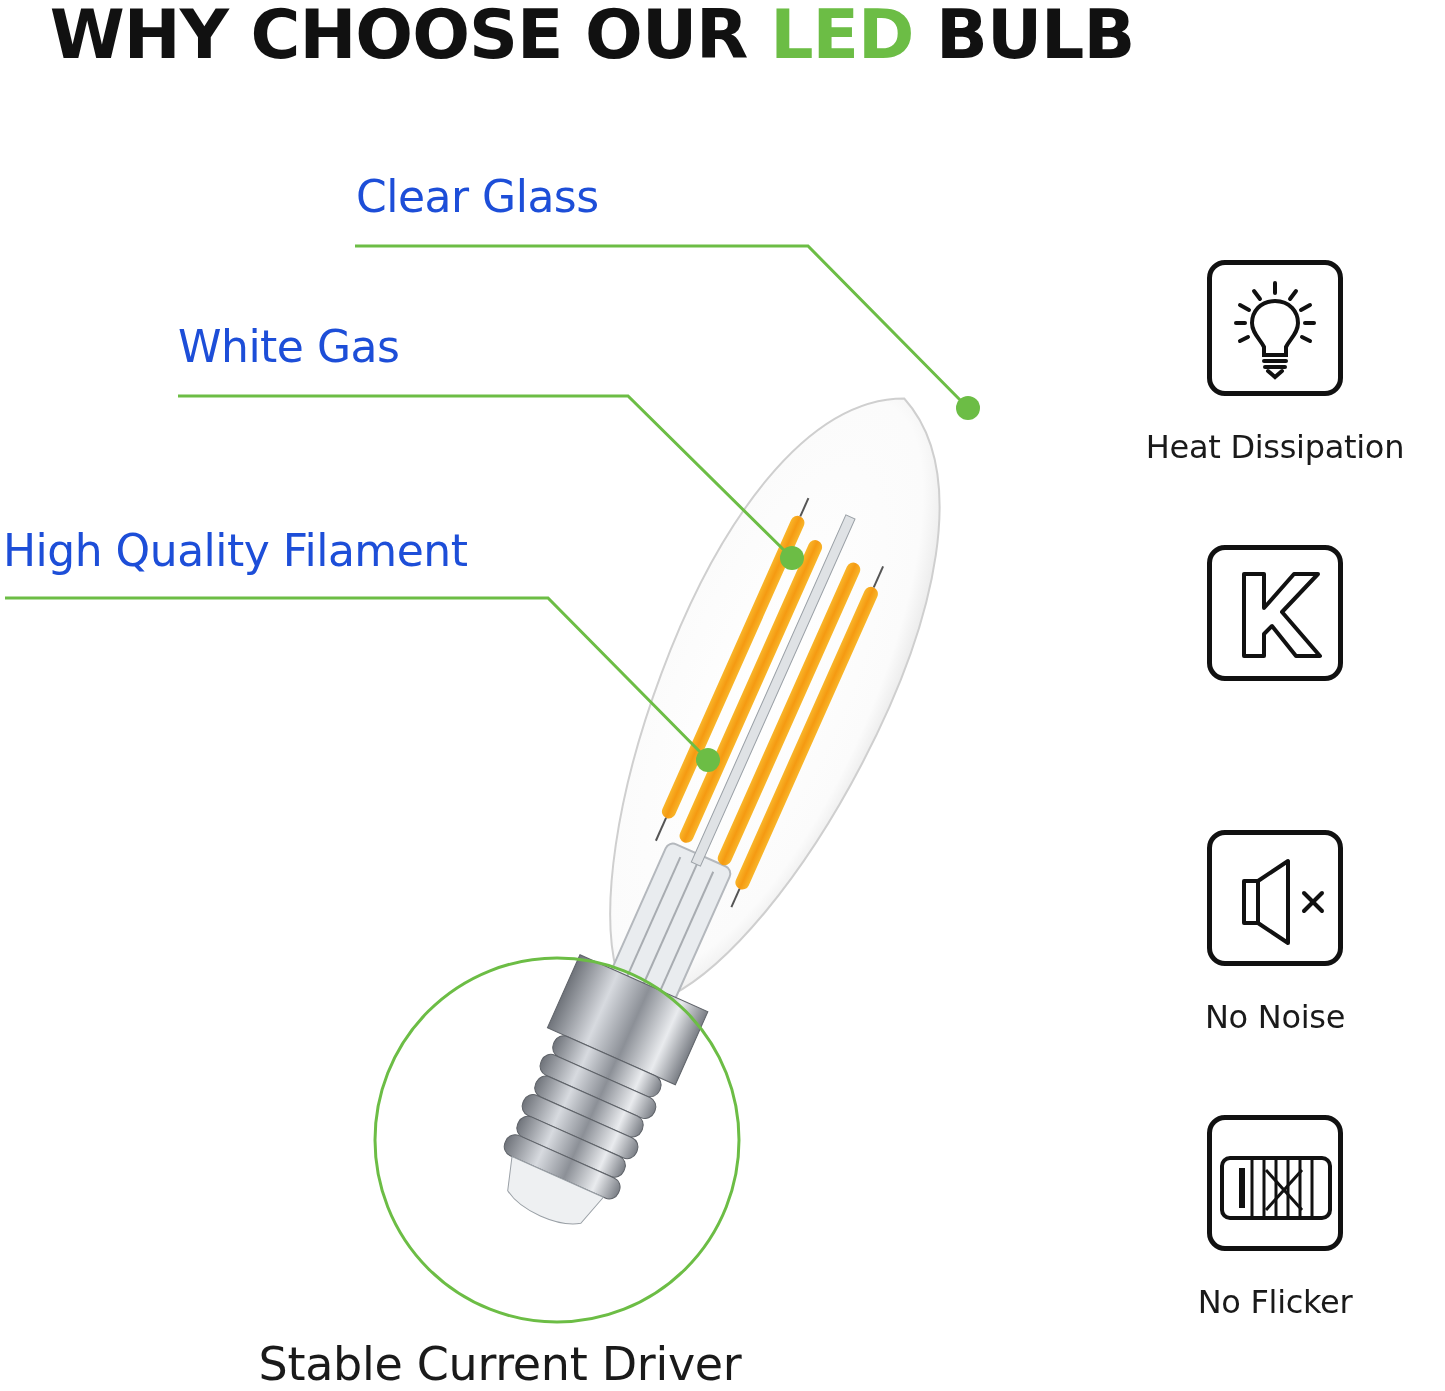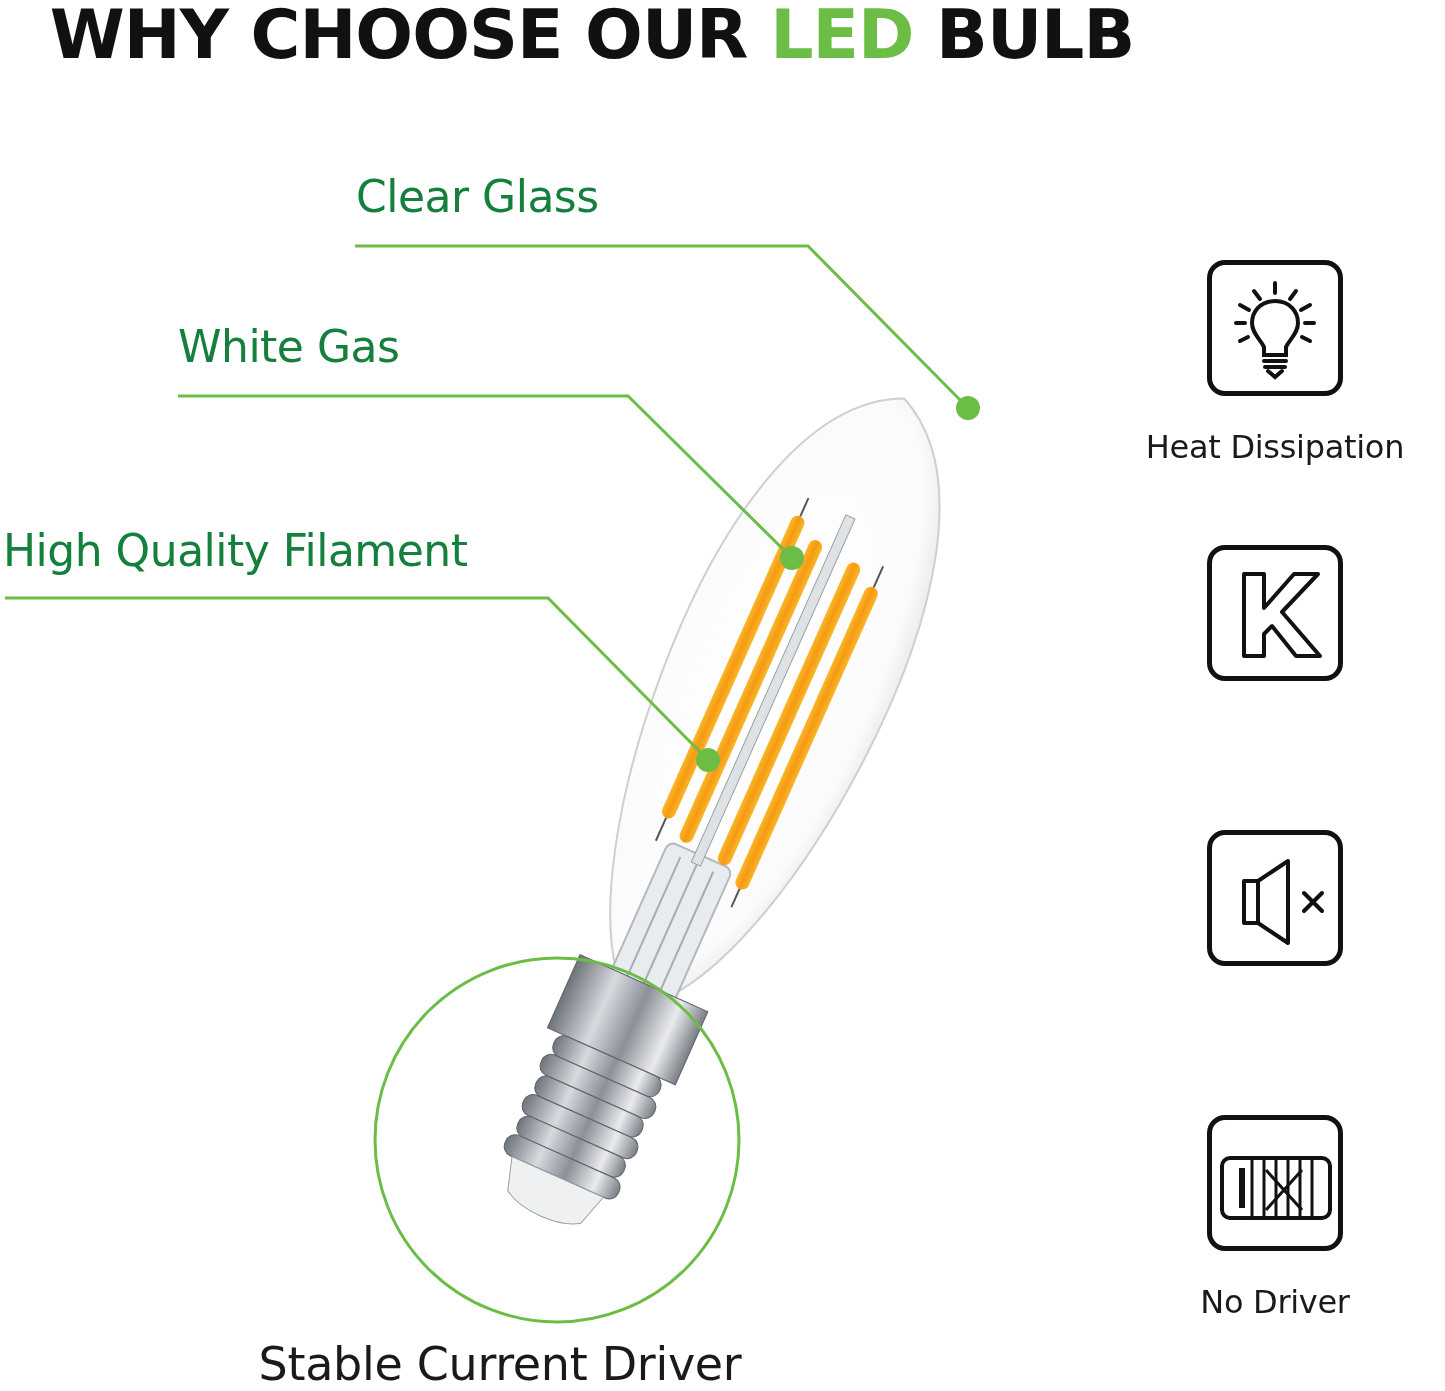--- a/index.html
+++ b/index.html
@@ -2,21 +2,21 @@
 <html><head>
 <meta charset="utf-8">
 <style>
   html, body { margin:0; padding:0; background:#ffffff; }
   body { width:1445px; height:1391px; position:relative; overflow:hidden;
          font-family:"DejaVu Sans", "Liberation Sans", sans-serif; color:#111; }
   .headline { position:absolute; left:0; top:0; width:1184px; text-align:center;
               font-family:"DejaVu Sans", sans-serif; font-weight:bold; font-size:68px;
               line-height:70px; letter-spacing:-1px; color:#111; }
   .headline .accent { color:#6cbd45; }
-  .callout-label { position:absolute; font-size:44px; line-height:50px; color:#15803d;
+  .callout-label { position:absolute; font-size:44px; line-height:50px; color:#1d4ed8;
                    font-family:"DejaVu Sans", sans-serif; white-space:nowrap; letter-spacing:-0.5px; }
   svg.art { position:absolute; left:0; top:0; }
   .feature { position:absolute; left:1110px; width:330px; text-align:center; }
   .feature .box { width:136px; height:136px; margin:0 auto; border:5px solid #111;
                   border-radius:18px; box-sizing:border-box; position:relative; background:#fff; }
   .feature .box svg { position:absolute; left:0; top:0; }
   .feature .flabel { font-size:32px; line-height:42px; margin-top:30px; color:#1a1a1a; white-space:nowrap; letter-spacing:-0.3px; }
   .bottom-label { position:absolute; left:215px; top:1338px; width:570px; text-align:center;
                   font-size:46px; line-height:52px; color:#1a1a1a; white-space:nowrap; letter-spacing:-0.3px; }
 </style>
@@ -138,33 +138,34 @@
   <div class="box">
     <svg width="126" height="126" viewBox="0 0 126 126">
       <g stroke="#111" stroke-width="4" fill="none" stroke-linejoin="round" stroke-linecap="round">
         <rect x="32" y="46" width="14" height="42"></rect>
         <path d="M46,46 L76,26 L76,108 L46,88"></path>
         <line x1="92" y1="58" x2="110" y2="76"></line>
         <line x1="110" y1="58" x2="92" y2="76"></line>
       </g>
     </svg>
   </div>
+  <div class="flabel">No Noise</div>
 </div>
 
 <div class="feature" style="top:1115px;">
   <div class="box">
     <svg width="126" height="126" viewBox="0 0 126 126">
       <g stroke="#111" stroke-width="4" fill="none" stroke-linejoin="round">
         <rect x="24" y="38" width="108" height="60" rx="8" transform="translate(-14 0)"></rect>
         <line x1="30" y1="48" x2="30" y2="88" stroke-width="6"></line>
         <line x1="40" y1="38" x2="40" y2="98" stroke-width="3"></line>
         <line x1="52" y1="38" x2="52" y2="98" stroke-width="3"></line>
         <line x1="64" y1="38" x2="64" y2="98" stroke-width="3"></line>
         <line x1="76" y1="38" x2="76" y2="98" stroke-width="3"></line>
         <line x1="88" y1="38" x2="88" y2="98" stroke-width="3"></line>
         <line x1="100" y1="38" x2="100" y2="98" stroke-width="3"></line>
         <line x1="54" y1="50" x2="90" y2="90" stroke-width="3"></line>
         <line x1="90" y1="50" x2="54" y2="90" stroke-width="3"></line>
       </g>
     </svg>
   </div>
-  <div class="flabel">No Driver</div>
+  <div class="flabel">No Flicker</div>
 </div>
 
 </body></html>

